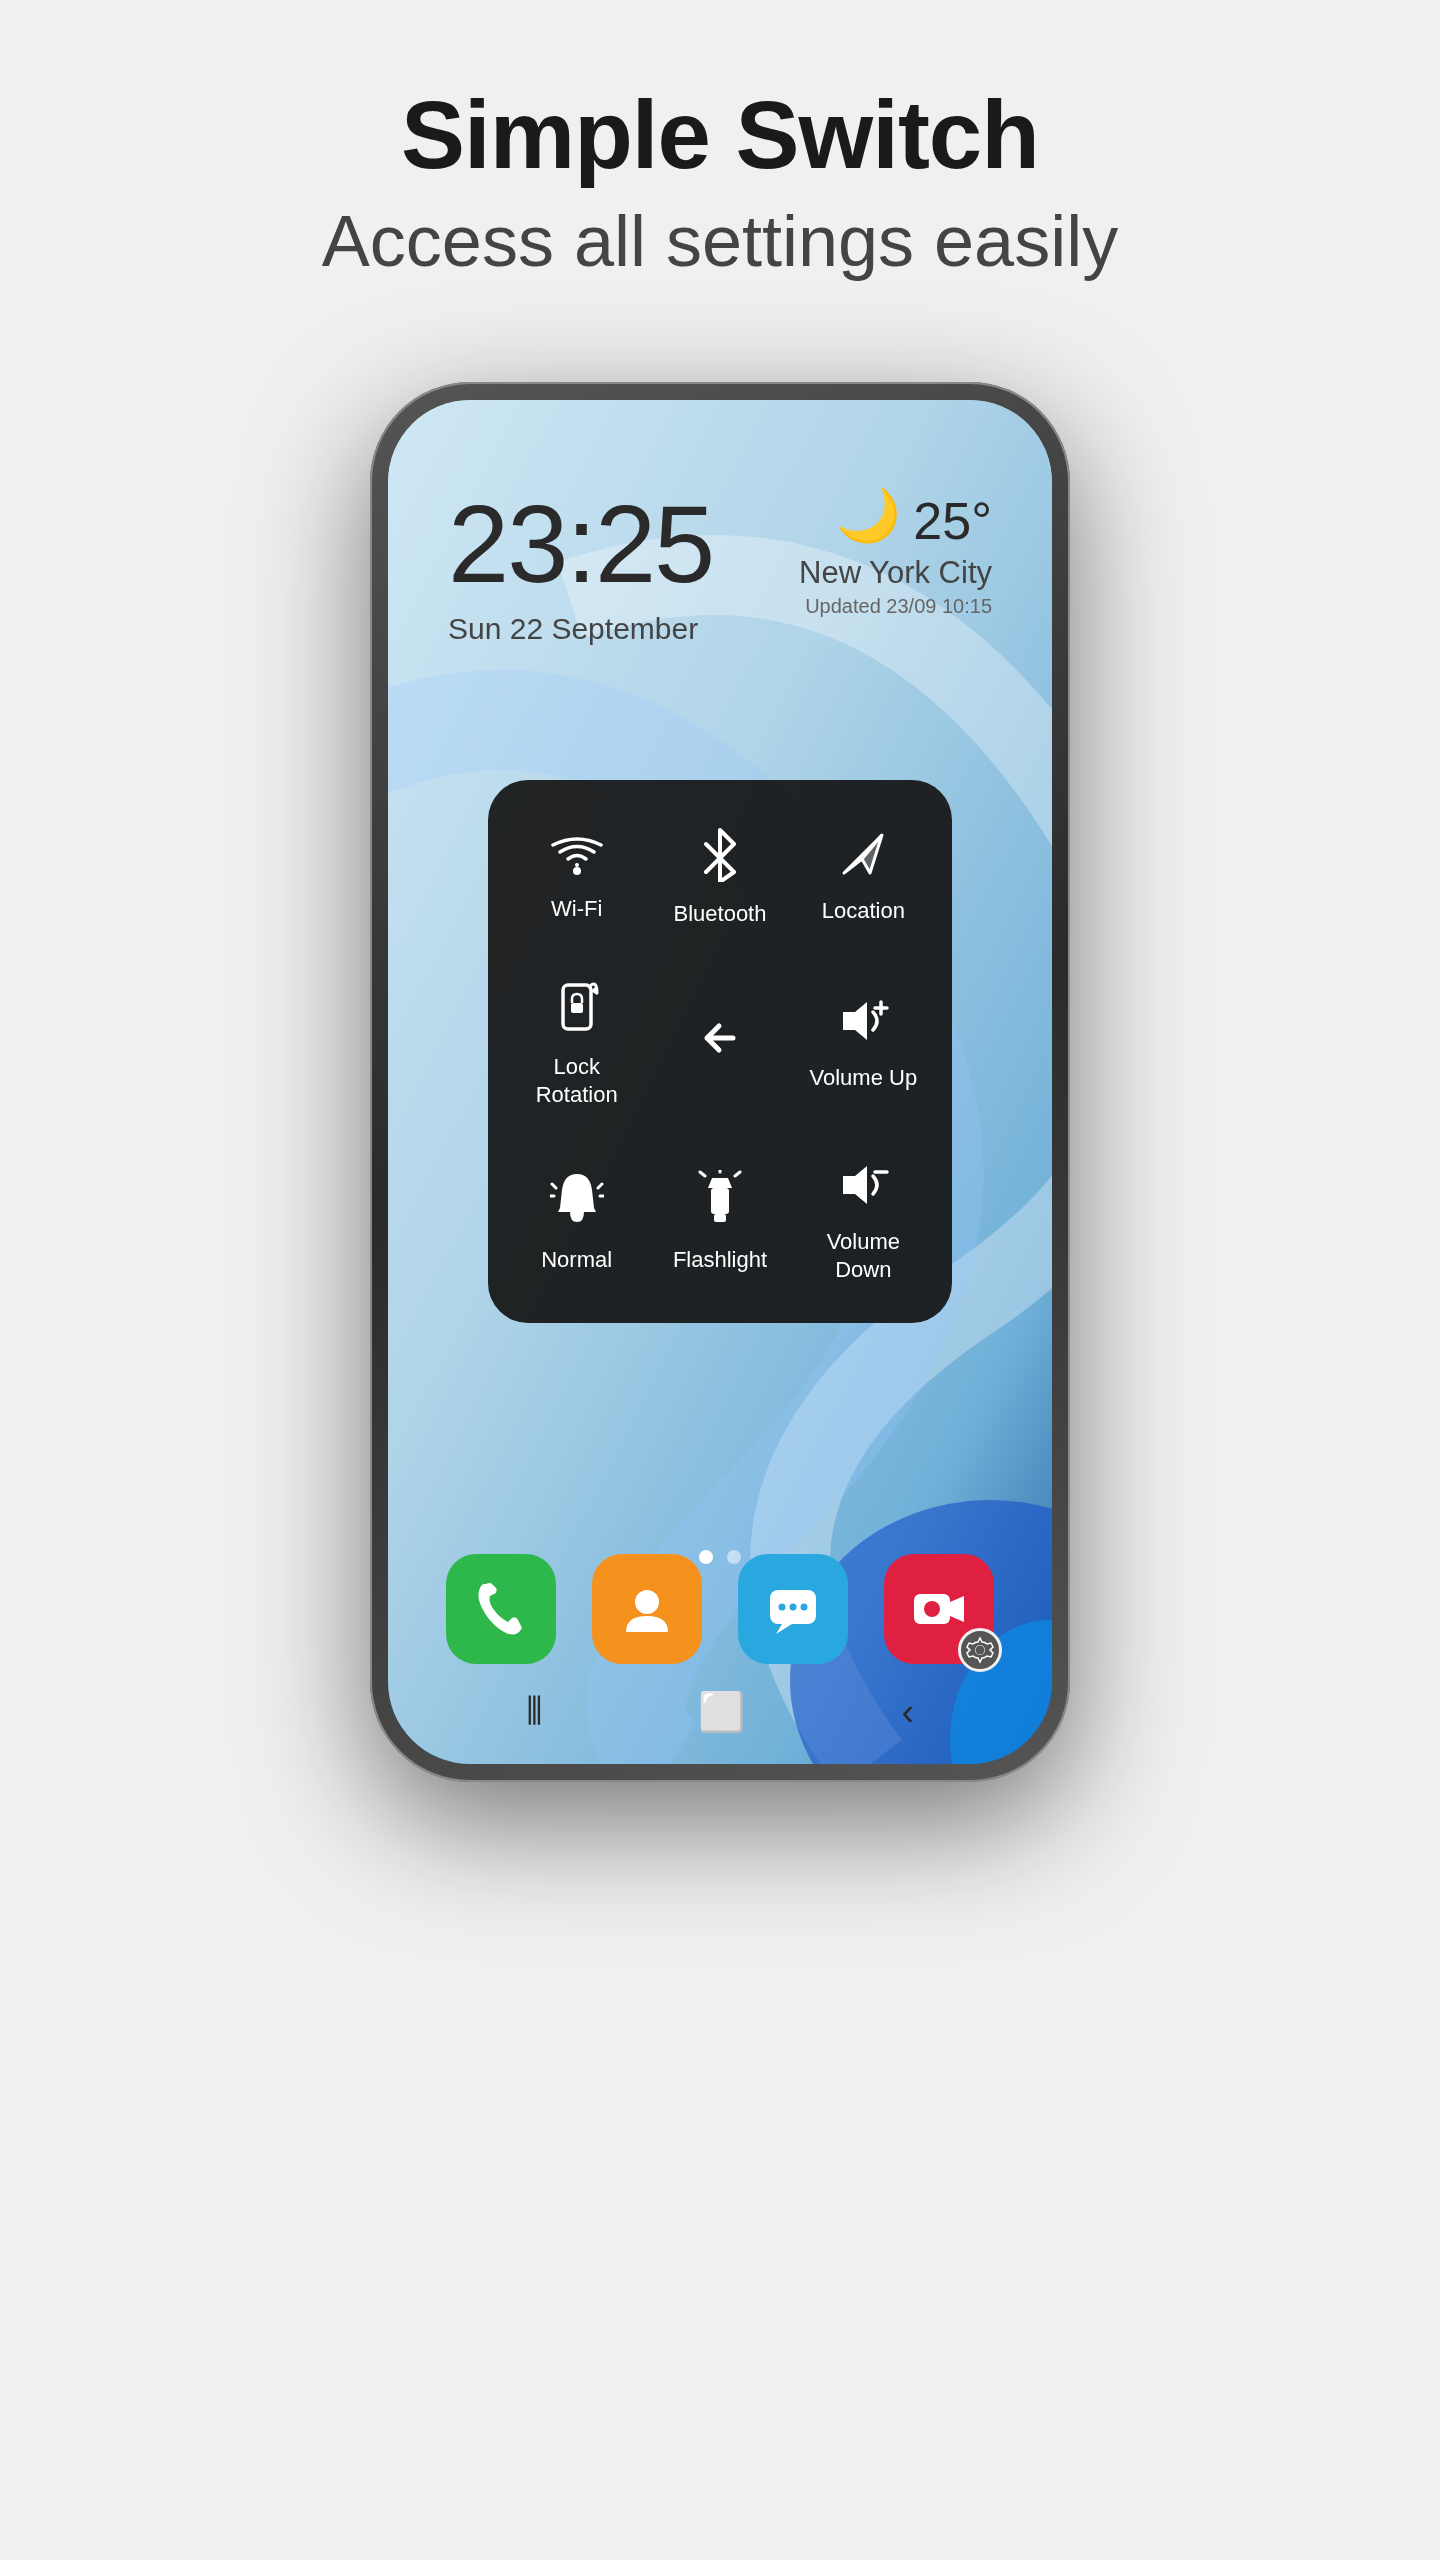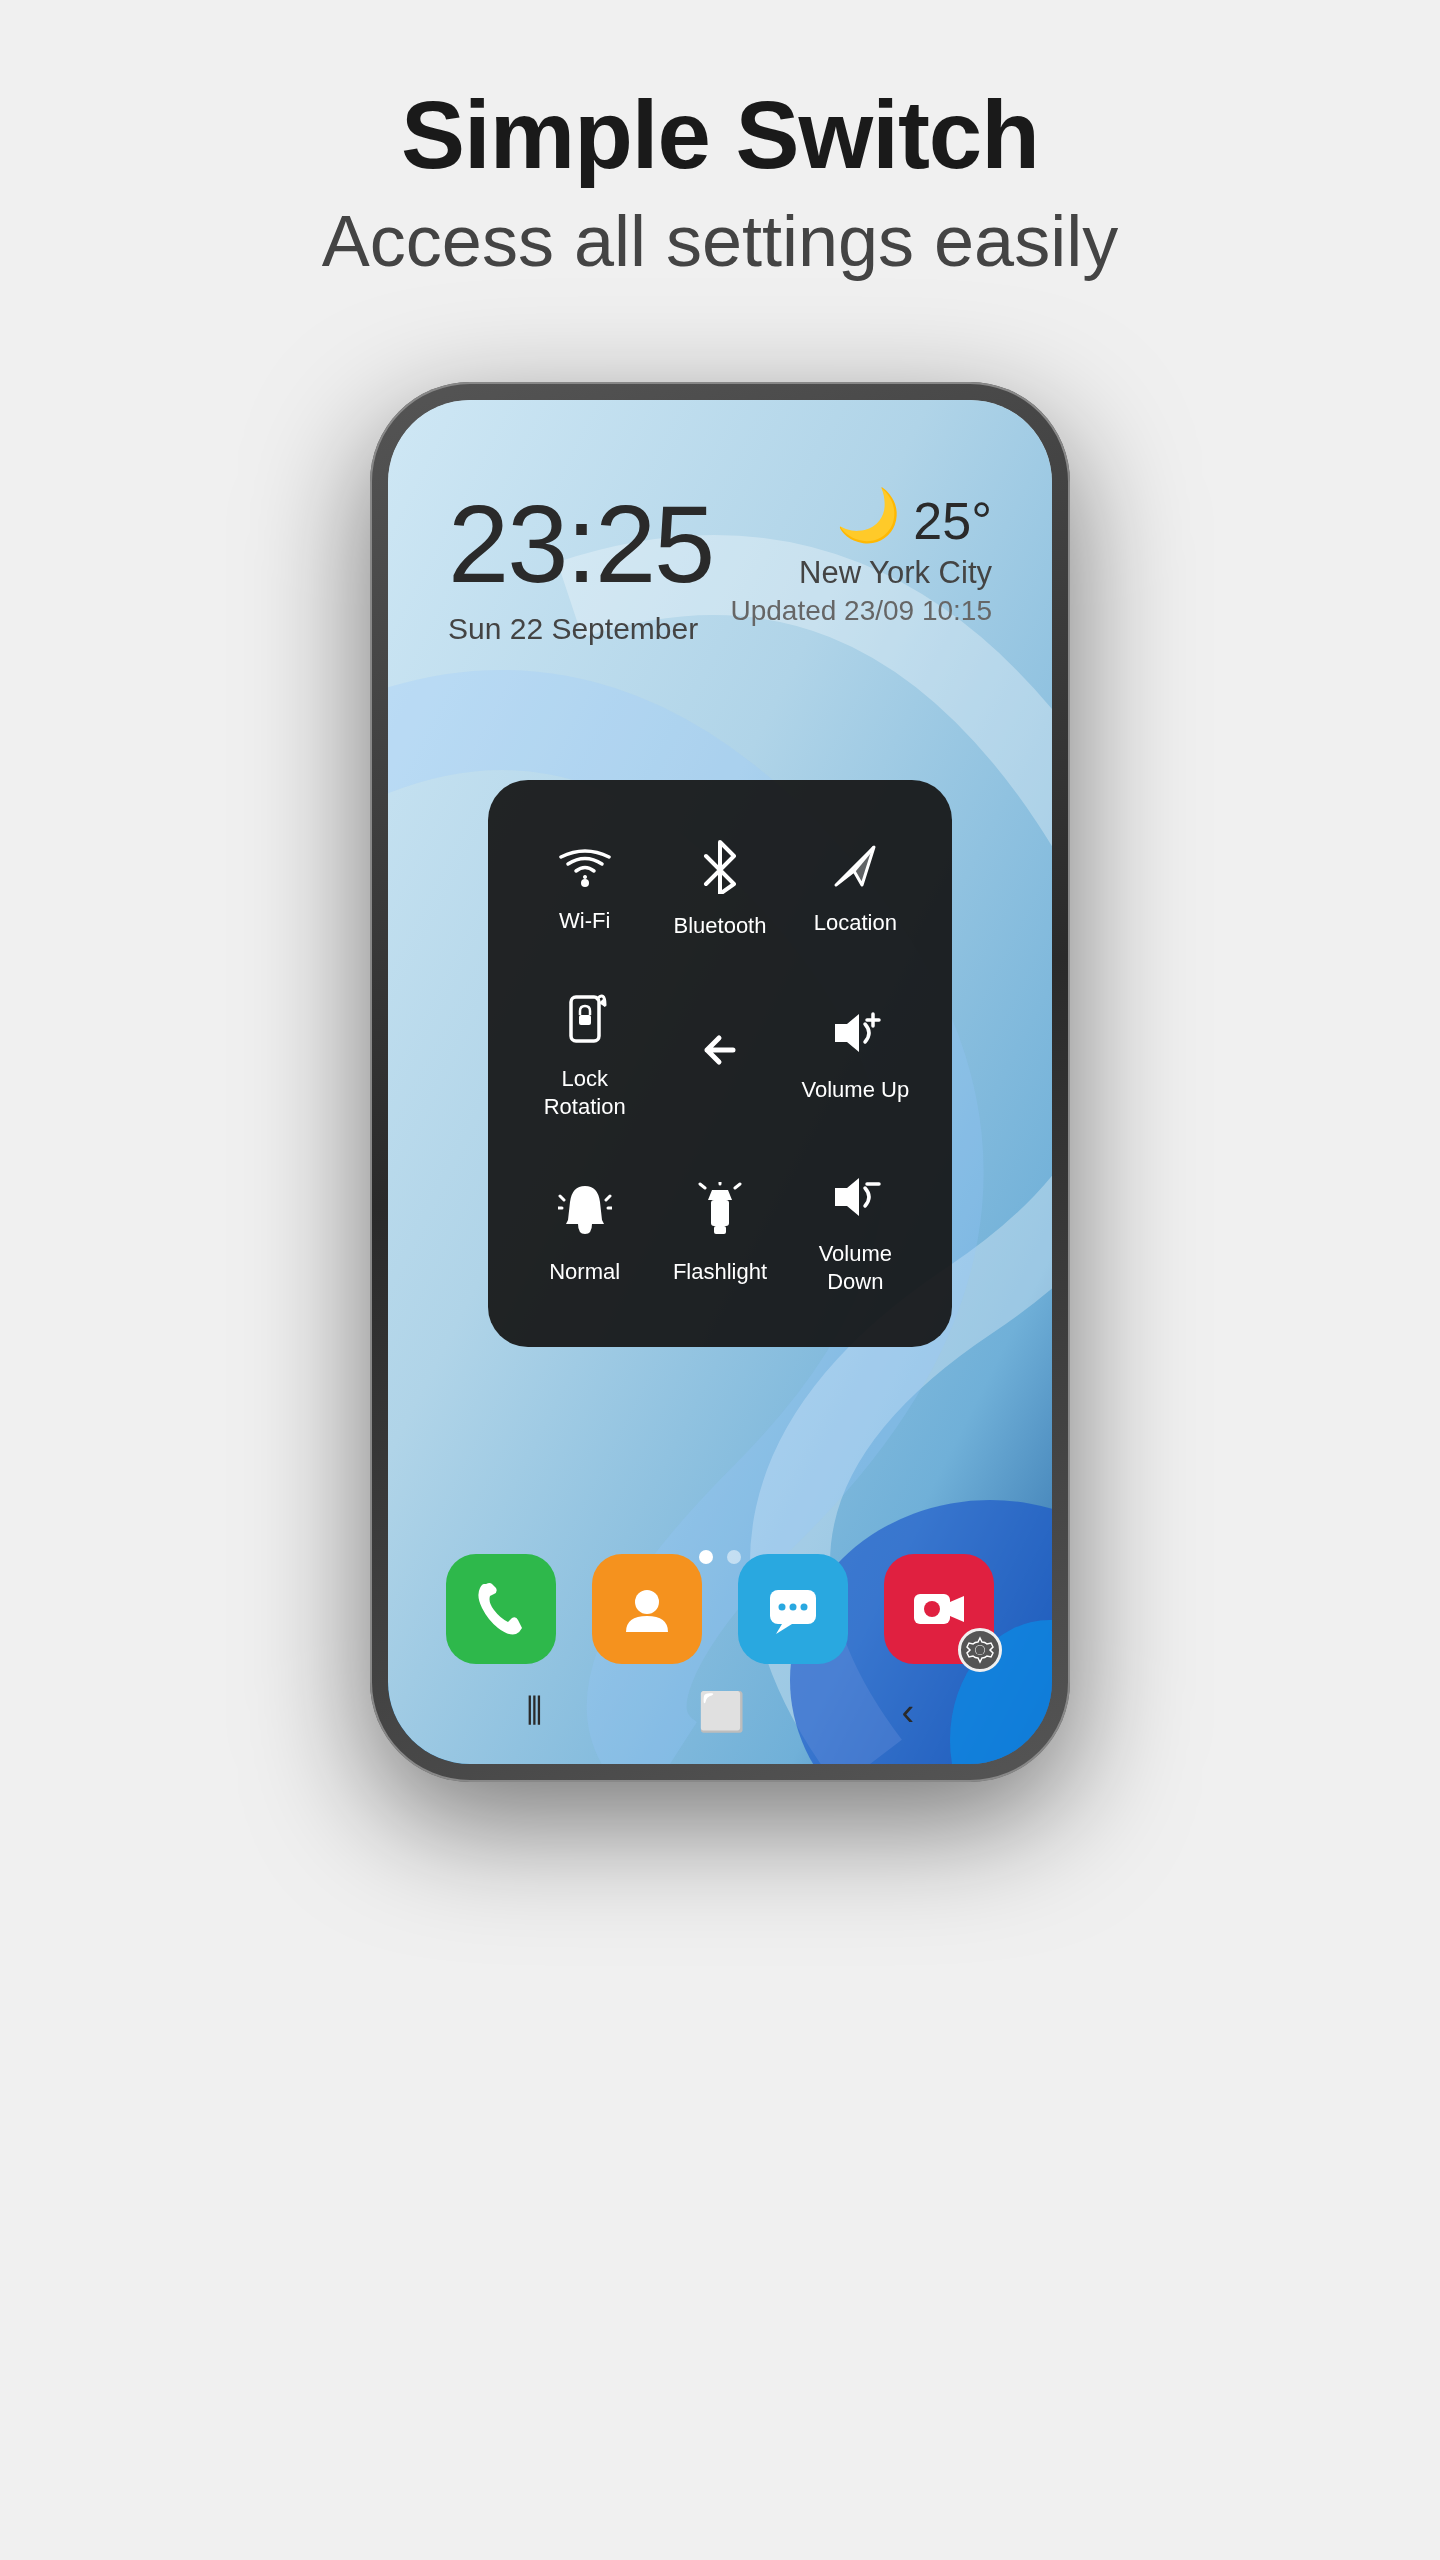--- a/index.html
+++ b/index.html
@@ -128,35 +128,35 @@
       color: #2a2a2a;
       margin-top: 11px;
     }
     .weather-city {
       font-size: 31px;
       color: #444;
       margin-top: 4px;
       text-align: right;
     }
     .weather-updated {
-      font-size: 28px;
+      font-size: 20px;
       color: #666;
       margin-top: 4px;
       margin-left: 39px;
     }
 
     
     .quick-panel {
       position: absolute;
       top: 380px;
       left: 100px;
       right: 100px;
       background: rgba(20, 20, 20, 0.92);
       border-radius: 40px;
-      padding: 32px;
+      padding: 20px;
       display: grid;
       grid-template-columns: 1fr 1fr 1fr;
       gap: 6px;
     }
 
     .quick-item {
       display: flex;
       flex-direction: column;
       align-items: center;
       justify-content: center;

